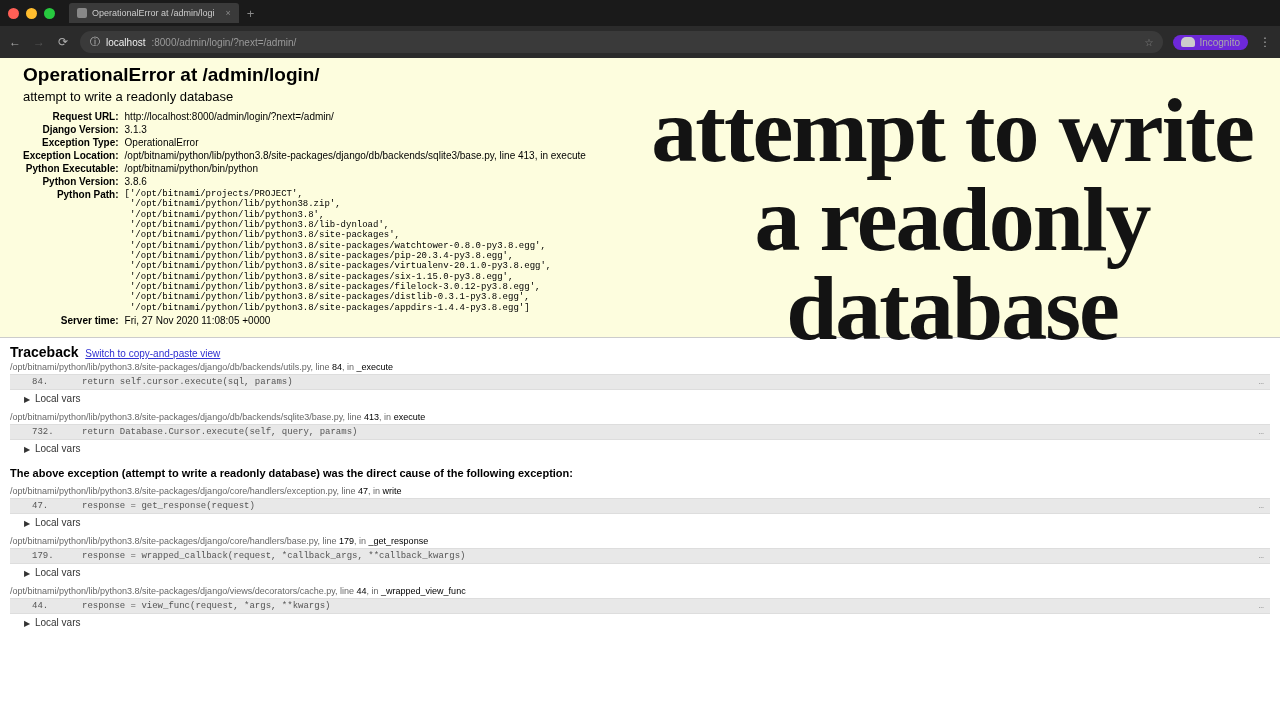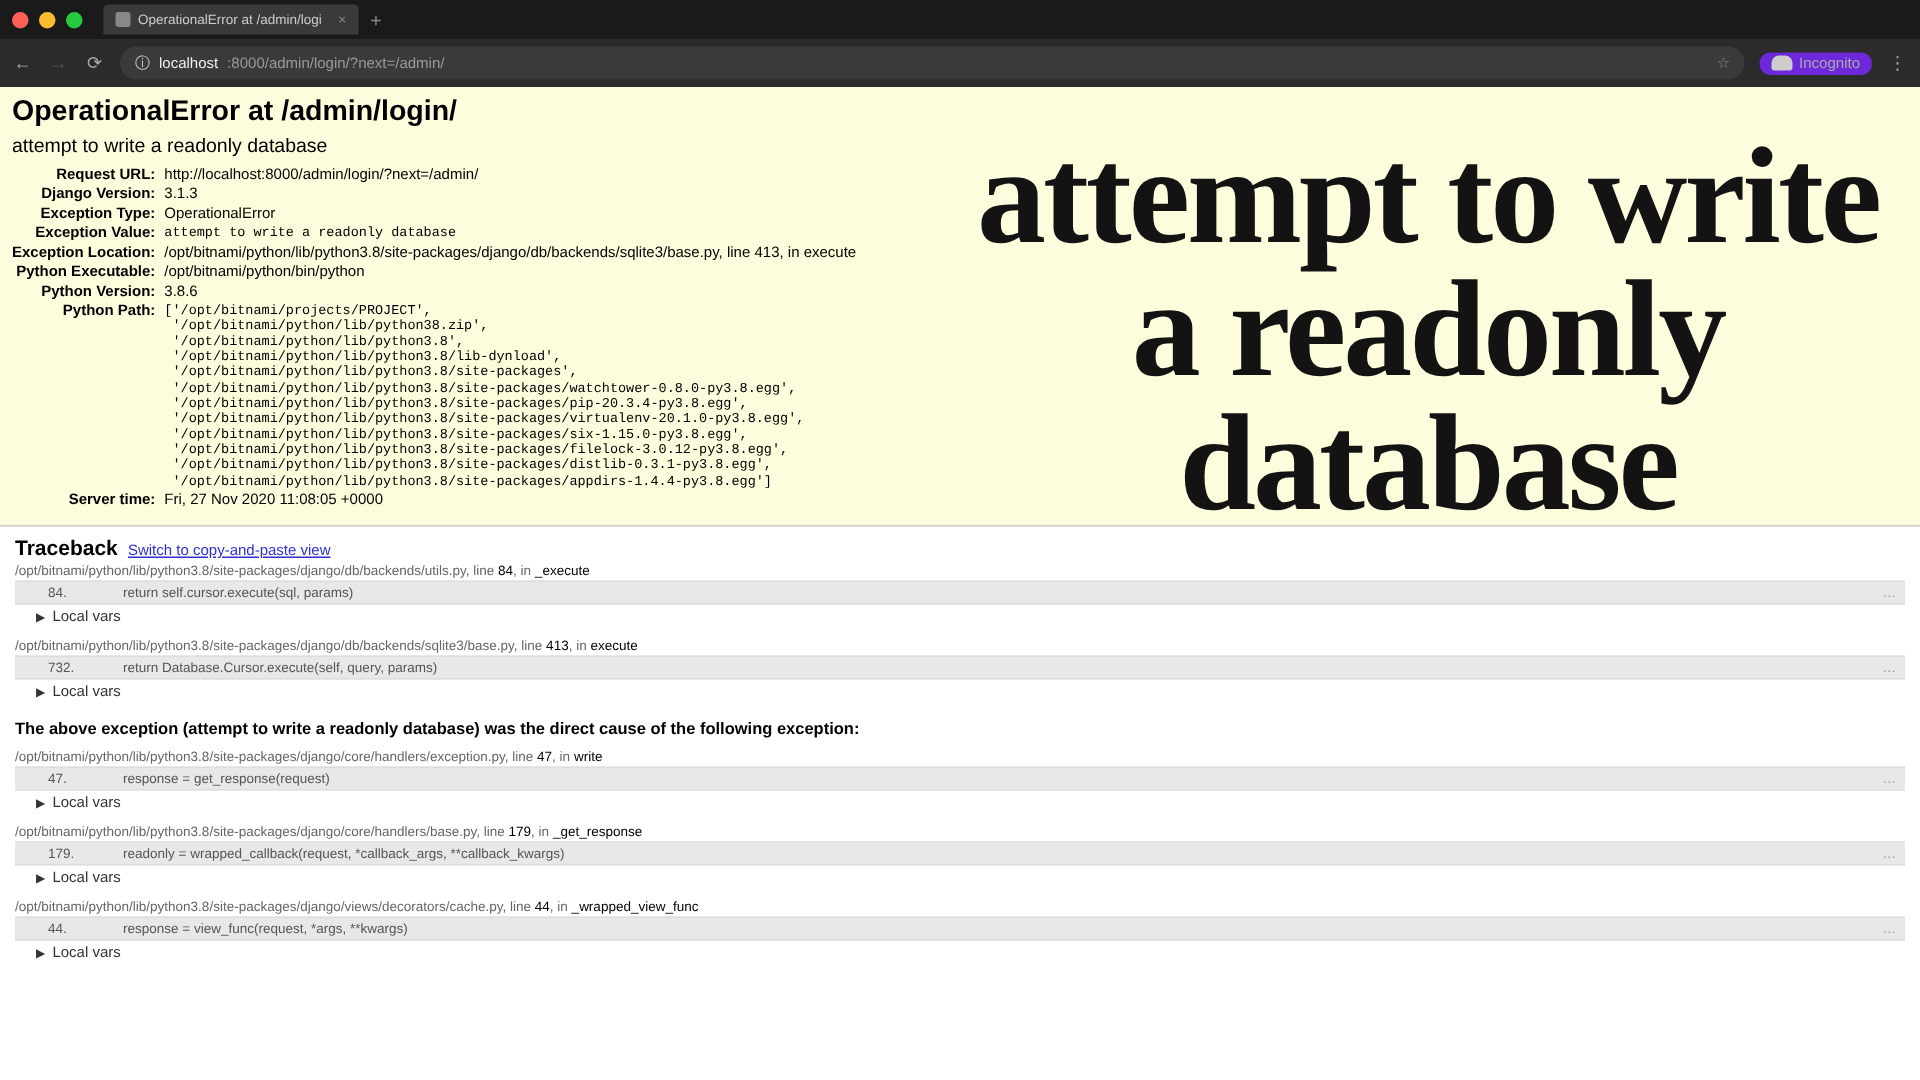--- a/index.html
+++ b/index.html
@@ -19,35 +19,35 @@
 .toolbar { height: 32px; background: #2b2b2b; display: flex; align-items: center; padding: 0 8px; color: #aaa; gap: 10px; font-size: 12px; }
 .navbtn { width: 14px; text-align: center; }
 .urlbar { flex: 1; background: #3a3a3a; height: 22px; border-radius: 11px; display: flex; align-items: center; padding: 0 10px; color: #ccc; font-size: 10px; gap: 6px; }
 .urlbar .host { color: #eee; }
 .urlbar .path { color: #9a9a9a; }
 .star { margin-left: auto; color: #888; }
 .incog { display: flex; align-items: center; gap: 4px; font-size: 10px; padding: 2px 8px; border-radius: 11px; background: #6d28d9; }
 .incog .ico { width: 14px; height: 10px; background: #ccc; border-radius: 5px 5px 2px 2px; }
 
 
-.summary { background: #fdfdde; border-bottom: 1px solid #ccc; padding: 6px 8px 10px; }
+.summary { background: #fdfdde; border-bottom: 1px solid #ccc; padding: 6px 23px 10px; }
 .summary h1 { font-size: 19px; font-weight: bold; }
 .summary .sub { font-size: 13px; margin: 3px 0 6px; }
 .summary table { border-collapse: collapse; }
 .summary th { text-align: right; font-weight: bold; font-size: 10px; padding: 1px 6px 1px 0; vertical-align: top; white-space: nowrap; }
 .summary td { font-size: 10px; padding: 1px 0; vertical-align: top; }
 .summary .mono { font-family: "Courier New", monospace; font-size: 9px; white-space: pre; line-height: 1.15; }
 
 
 .tb { padding: 6px 10px 0; }
 .tb h2 { font-size: 14px; font-weight: bold; display: inline; }
 .tb .switch { font-size: 10px; color: #3030d0; text-decoration: underline; margin-left: 4px; text-align: center; }
 .frame-loc { font-size: 9px; color: #666; padding: 2px 0; }
 .frame-loc b { color: #000; font-weight: normal; }
-.codebar { background: #e8e8e8; border-top: 1px solid #ddd; border-bottom: 1px solid #ddd; display: flex; align-items: center; font-family: Liberation Sans, sans-serif; font-size: 9px; color: #555; padding: 2px 2px; min-height: 16px; }
+.codebar { background: #e8e8e8; border-top: 1px solid #ddd; border-bottom: 1px solid #ddd; display: flex; align-items: center; font-family: Liberation Mono, monospace; font-size: 9px; color: #555; padding: 2px 2px; min-height: 16px; }
 .codebar .ln { width: 50px; padding-left: 20px; }
 .codebar .code { padding-left: 20px; flex: 1; }
 .codebar .dots { color: #999; padding-right: 4px; }
 .localvars { font-size: 10px; padding: 3px 0 6px 14px; color: #333; }
 .localvars .arrow { font-size: 8px; margin-right: 2px; }
 .chain { font-size: 11px; font-weight: bold; padding: 7px 0 5px; }
 
 
 .overlay { position: absolute; right: 18px; top: 86px; width: 620px; text-align: center; font-family: "Comic Sans MS", "Chalkboard SE", cursive; font-weight: 900; font-size: 92px; line-height: 0.97; color: #131313; letter-spacing: -2px; pointer-events: none; }
 </style>
@@ -94,24 +94,20 @@
           <th>Request URL:</th>
           <td>http://localhost:8000/admin/login/?next=/admin/</td>
         </tr>
         <tr>
           <th>Django Version:</th>
           <td>3.1.3</td>
         </tr>
         <tr>
           <th>Exception Type:</th>
           <td>OperationalError</td>
-        </tr>
-        <tr>
-          <th>Exception Value:</th>
-          <td class="mono">attempt to write a readonly database</td>
         </tr>
         <tr>
           <th>Exception Location:</th>
           <td>/opt/bitnami/python/lib/python3.8/site-packages/django/db/backends/sqlite3/base.py, line 413, in execute</td>
         </tr>
         <tr>
           <th>Python Executable:</th>
           <td>/opt/bitnami/python/bin/python</td>
         </tr>
         <tr>
@@ -168,21 +164,21 @@
       <div class="frame-loc"><span>/opt/bitnami/python/lib/python3.8/site-packages/django/core/handlers/exception.py</span>, line <b>47</b>, in <b>write</b></div>
       <div class="codebar">
         <span class="ln">47.</span>
         <span class="code">response = get_response(request)</span>
         <span class="dots">…</span>
       </div>
       <div class="localvars"><span class="arrow">▶</span> Local vars</div>
       <div class="frame-loc"><span>/opt/bitnami/python/lib/python3.8/site-packages/django/core/handlers/base.py</span>, line <b>179</b>, in <b>_get_response</b></div>
       <div class="codebar">
         <span class="ln">179.</span>
-        <span class="code">readonly = wrapped_callback(request, *callback_args, **callback_kwargs)</span>
+        <span class="code">response = wrapped_callback(request, *callback_args, **callback_kwargs)</span>
         <span class="dots">…</span>
       </div>
       <div class="localvars"><span class="arrow">▶</span> Local vars</div>
       <div class="frame-loc"><span>/opt/bitnami/python/lib/python3.8/site-packages/django/views/decorators/cache.py</span>, line <b>44</b>, in <b>_wrapped_view_func</b></div>
       <div class="codebar">
         <span class="ln">44.</span>
         <span class="code">response = view_func(request, *args, **kwargs)</span>
         <span class="dots">…</span>
       </div>
       <div class="localvars"><span class="arrow">▶</span> Local vars</div>

